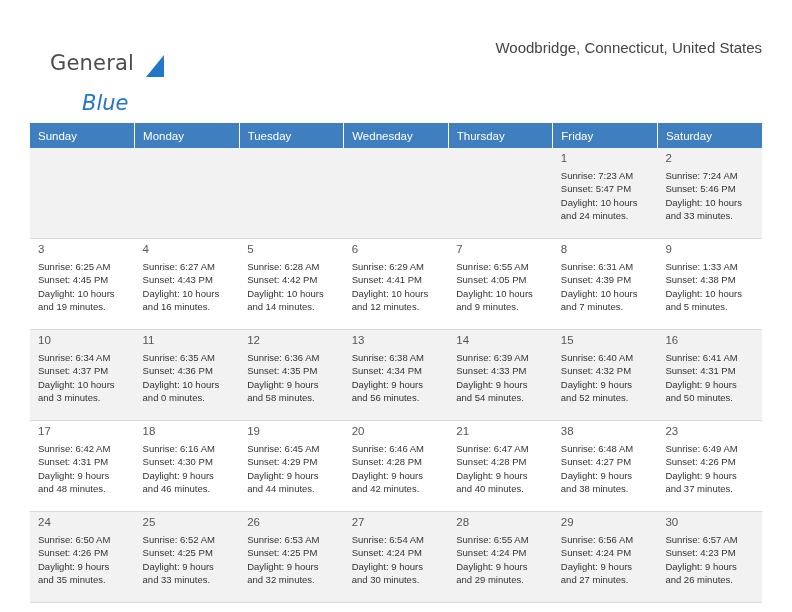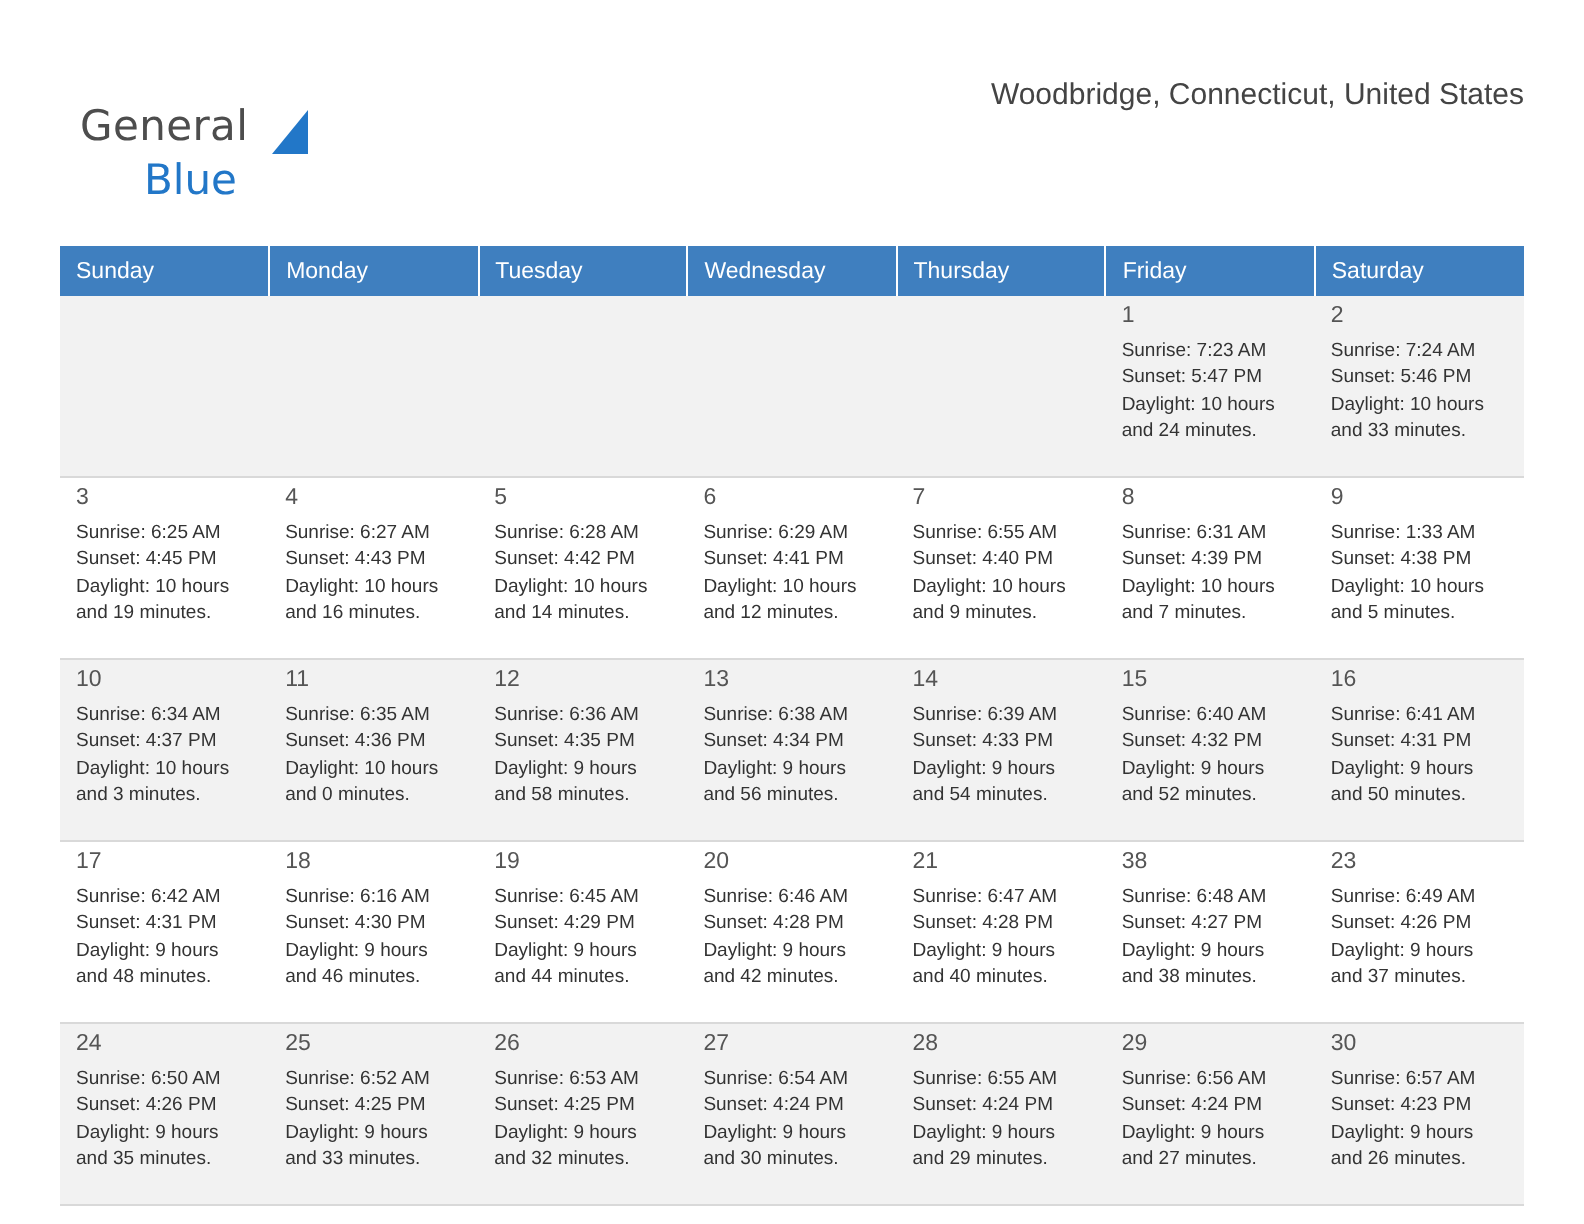--- a/index.html
+++ b/index.html
@@ -21,38 +21,39 @@
     box-sizing: border-box;
     padding: 22px 30px 0 30px;
   }
   
   .header {
     position: relative;
     height: 76px;
   }
   .logo {
     position: absolute;
-    left: 10px;
+    left: 20px;
     top: 14px;
     width: 130px;
     line-height: 1;
   }
   .logo-general {
     font-size: 21px;
     color: #4d4d4d;
     letter-spacing: 0.2px;
     font-family: "DejaVu Sans", sans-serif;
   }
   .logo-blue {
     display: block;
     font-size: 21px;
     color: #2277c8;
-    margin-top: 6px;
+    margin-top: 19px;
     margin-left: 32px;
     font-family: "DejaVu Sans", sans-serif;
+    font-style: italic;
   }
   .logo-flag {
     position: absolute;
     right: 16px;
     top: 2px;
     width: 0;
     height: 0;
     border-left: 18px solid transparent;
     border-bottom: 22px solid #2277c8;
   }
@@ -198,21 +199,21 @@
               <div>Sunrise: 6:29 AM</div>
               <div>Sunset: 4:41 PM</div>
               <div>Daylight: 10 hours</div>
               <div>and 12 minutes.</div>
             </div>
           </td>
           <td>
             <span class="daynum">7</span>
             <div class="dayinfo">
               <div>Sunrise: 6:55 AM</div>
-              <div>Sunset: 4:40 PM</div>
+              <div>Sunset: 4:05 PM</div>
               <div>Daylight: 10 hours</div>
               <div>and 9 minutes.</div>
             </div>
           </td>
           <td>
             <span class="daynum">8</span>
             <div class="dayinfo">
               <div>Sunrise: 6:31 AM</div>
               <div>Sunset: 4:39 PM</div>
               <div>Daylight: 10 hours</div>

